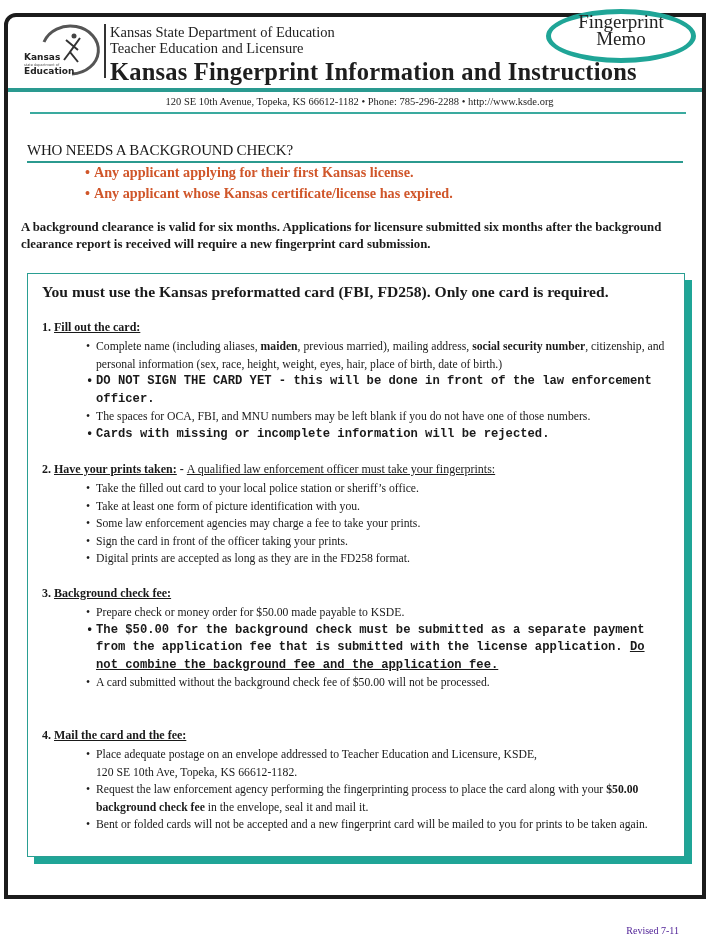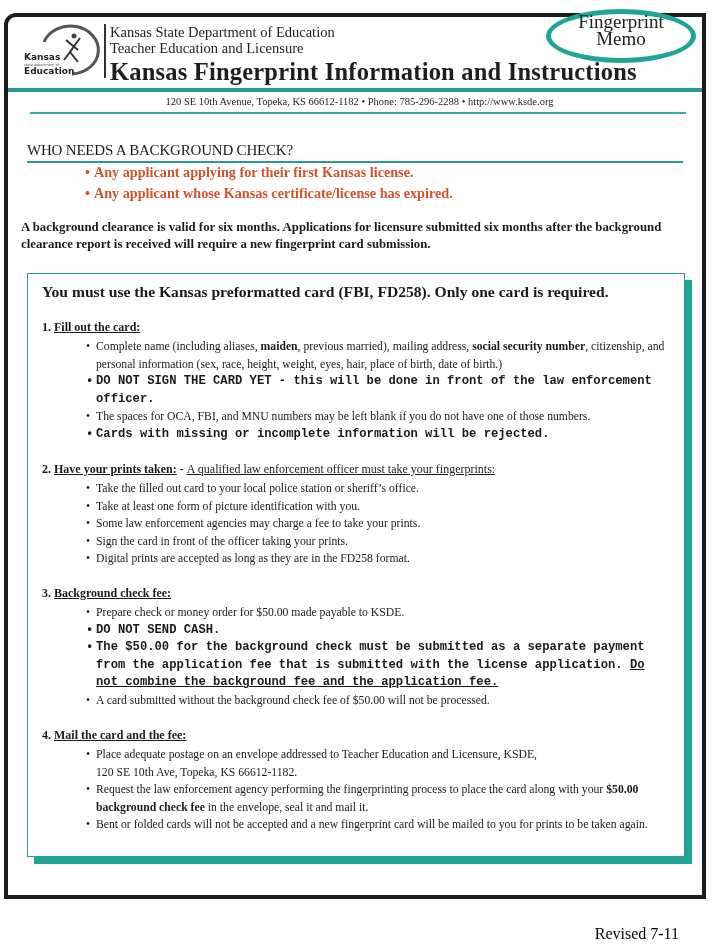--- a/index.html
+++ b/index.html
@@ -46,21 +46,21 @@
   .step .num { font-weight: bold; }
   .step .lbl { font-weight: bold; text-decoration: underline; }
   .step .sub { text-decoration: underline; font-weight: normal; }
   .items { position: absolute; left: 58px; margin: 0; padding: 0; list-style: none; width: 580px; }
   .items li { position: relative; padding-left: 10px; font-size: 11.7px; line-height: 17.6px; color: #1a1a1a; }
   .items li::before { content: "•"; position: absolute; left: 0; top: 0; }
   .items li.b { font-weight: bold; font-size: 12.2px; font-family: Liberation Mono, monospace; }
   .u { text-decoration: underline; }
   b { font-weight: bold; }
 
-  .revised { position: absolute; right: 40px; top: 925px; font-size: 16px; color: #000000; text-align: right; }
+  .revised { position: absolute; right: 40px; top: 925px; font-size: 10px; color: #4c1d95; text-align: right; }
 </style>
 </head>
 <body>
 
 <div class="frame"></div>
 
 <div class="logo">
   <svg viewBox="0 0 86 56">
     <path d="M22 20 A28 24 0 1 1 50 52" fill="none" stroke="#555" stroke-width="3"></path>
     <circle cx="52" cy="14" r="2.5" fill="#444"></circle>
@@ -118,21 +118,20 @@
     <li>Sign the card in front of the officer taking your prints.</li>
     <li>Digital prints are accepted as long as they are in the FD258 format.</li>
   </ul>
 
   <div class="step" style="top:312px;">
     <span class="num">3.</span>
     <span class="lbl">Background check fee:</span>
   </div>
   <ul class="items" style="top:330px;">
     <li>Prepare check or money order for $50.00 made payable to KSDE.</li>
-    <li class="b">DO NOT SEND CASH.</li>
     <li class="b"><span>The $50.00 for the background check must be submitted as a separate payment from the application fee that is submitted with the license application. </span><span class="u">Do not combine the background fee and the application fee.</span></li>
     <li>A card submitted without the background check fee of $50.00 will not be processed.</li>
   </ul>
 
   <div class="step" style="top:454px;">
     <span class="num">4.</span>
     <span class="lbl">Mail the card and the fee:</span>
   </div>
   <ul class="items" style="top:472px;">
     <li><span>Place adequate postage on an envelope addressed to Teacher Education and Licensure, KSDE,</span><br><span>120 SE 10th Ave, Topeka, KS 66612-1182.</span></li>

